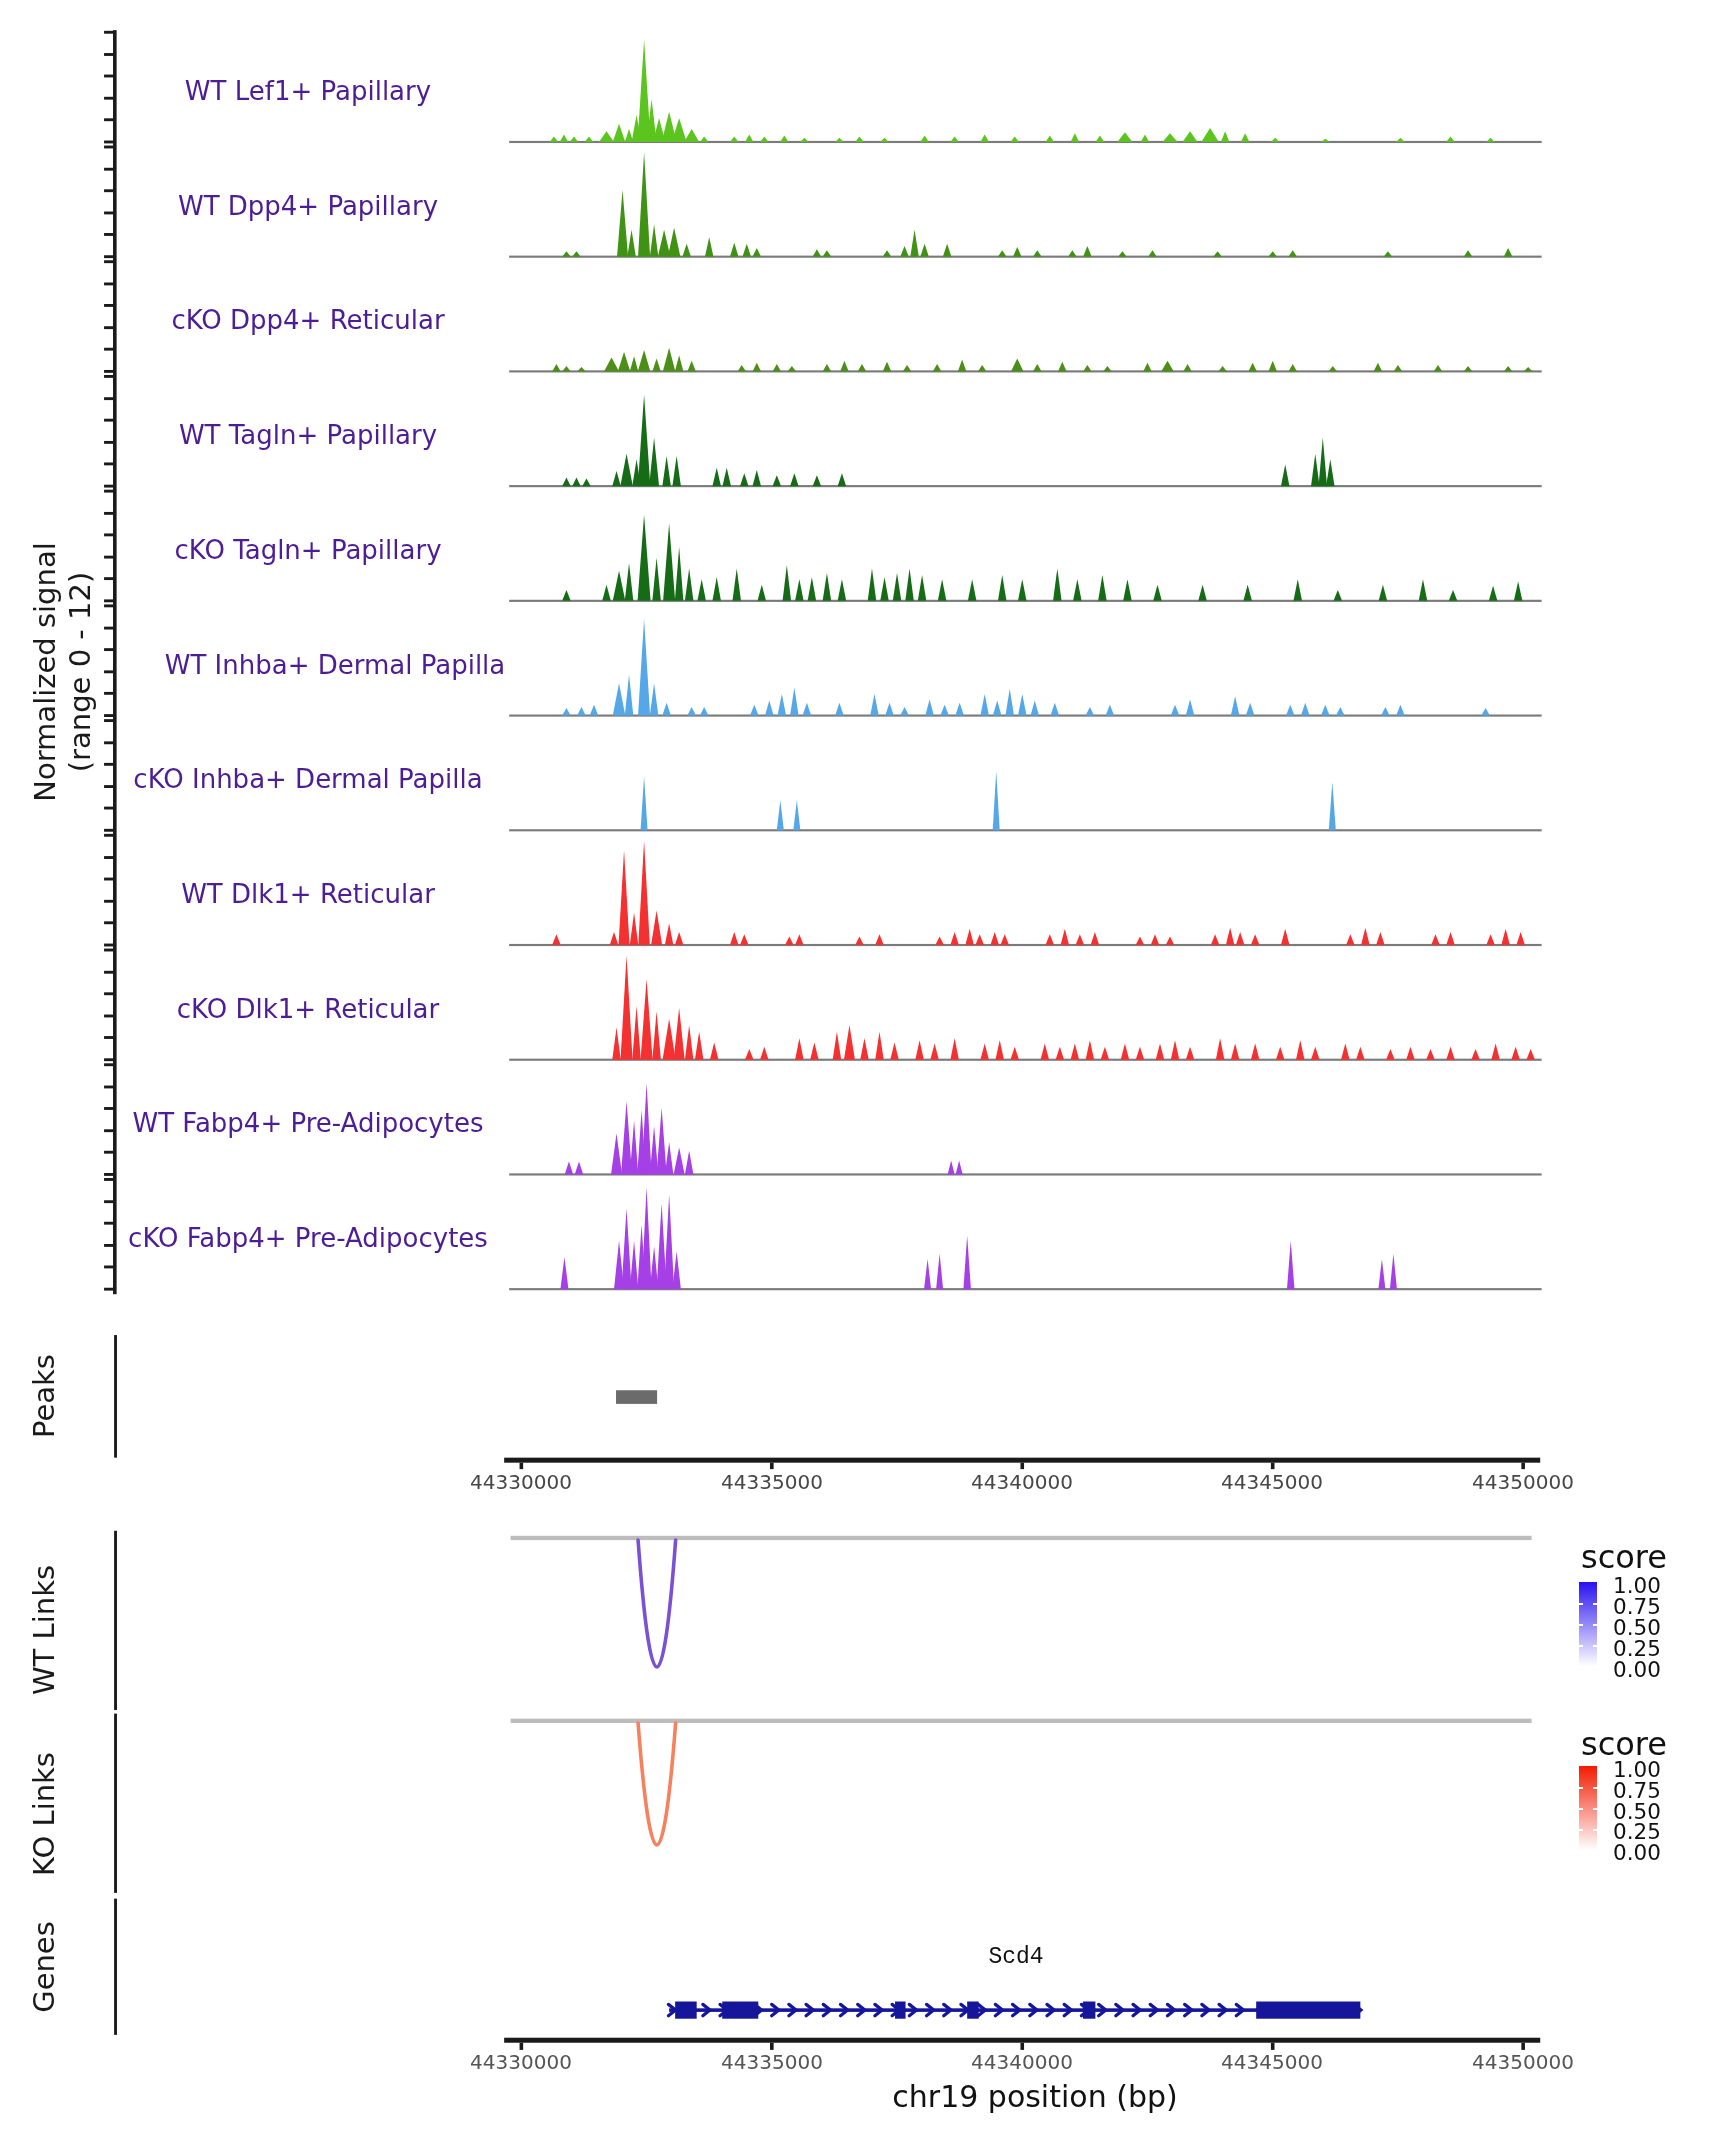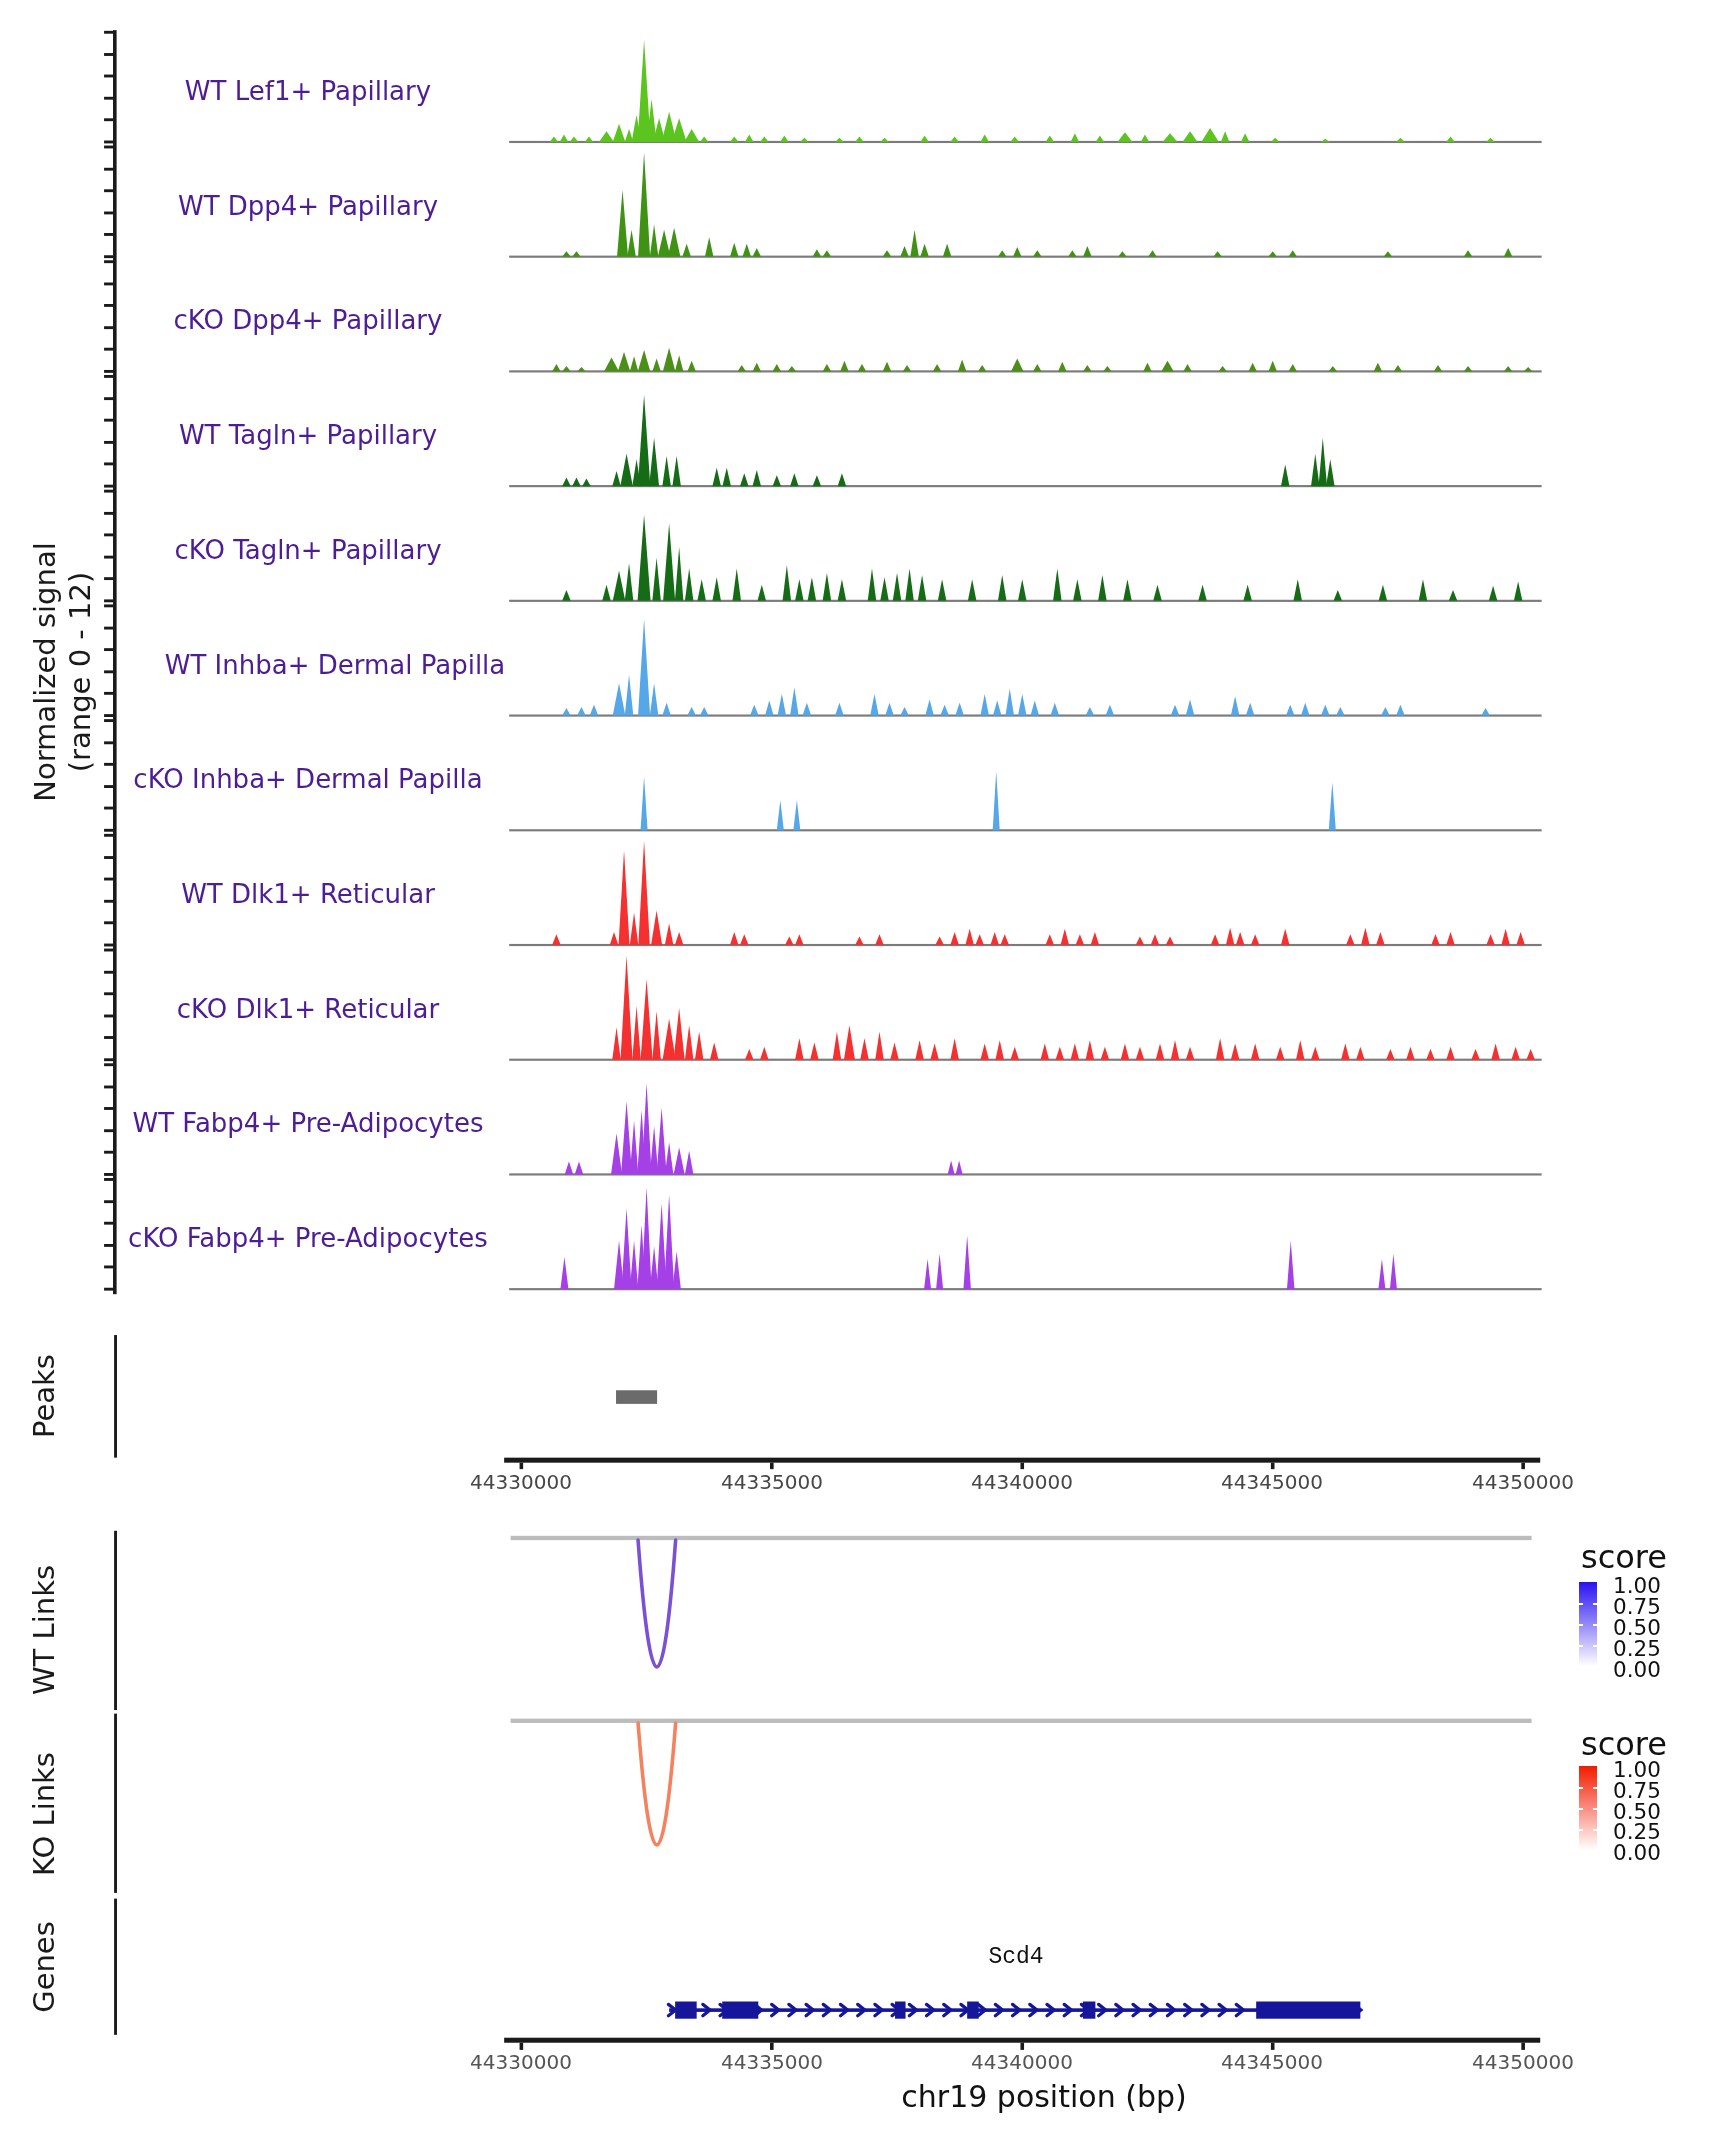--- a/index.html
+++ b/index.html
@@ -563,26 +563,26 @@
   <div id="legend-labels-ko">
       <div class="legend-ticklab" style="left: 1613px; top: 1769px;">1.00</div>
       <div class="legend-ticklab" style="left: 1613px; top: 1790px;">0.75</div>
       <div class="legend-ticklab" style="left: 1613px; top: 1811px;">0.50</div>
       <div class="legend-ticklab" style="left: 1613px; top: 1831px;">0.25</div>
       <div class="legend-ticklab" style="left: 1613px; top: 1852px;">0.00</div>
     </div>
 
   <div class="gene-label" style="left:1016px;top:1944px;font-family:Liberation Mono, monospace;">Scd4</div>
 
-  <div class="axis-title" style="left:1035px;top:2079px;margin-left:9px;">chr19 position (bp)</div>
+  <div class="axis-title" style="left:1035px;top:2079px;">chr19 position (bp)</div>
 
   <div id="generated-text">
       <div class="track-label" style="left: 308px; top: 91px;">WT Lef1+ Papillary</div>
       <div class="track-label" style="left: 308px; top: 206px;">WT Dpp4+ Papillary</div>
-      <div class="track-label" style="left: 308px; top: 320px;">cKO Dpp4+ Papillary</div>
+      <div class="track-label" style="left: 308px; top: 320px;">cKO Dpp4+ Reticular</div>
       <div class="track-label" style="left: 308px; top: 435px;">WT Tagln+ Papillary</div>
       <div class="track-label" style="left: 308px; top: 550px;">cKO Tagln+ Papillary</div>
       <div class="track-label" style="left: 308px; top: 665px; margin-left: 27px;">WT Inhba+ Dermal Papilla</div>
       <div class="track-label" style="left: 308px; top: 779px;">cKO Inhba+ Dermal Papilla</div>
       <div class="track-label" style="left: 308px; top: 894px;">WT Dlk1+ Reticular</div>
       <div class="track-label" style="left: 308px; top: 1009px;">cKO Dlk1+ Reticular</div>
       <div class="track-label" style="left: 308px; top: 1123px;">WT Fabp4+ Pre-Adipocytes</div>
       <div class="track-label" style="left: 308px; top: 1238px;">cKO Fabp4+ Pre-Adipocytes</div>
       <div class="xtick-label axis1-lab" style="left: 521px; top: 1470px;">44330000</div>
       <div class="xtick-label axis1-lab" style="left: 772px; top: 1470px;">44335000</div>

